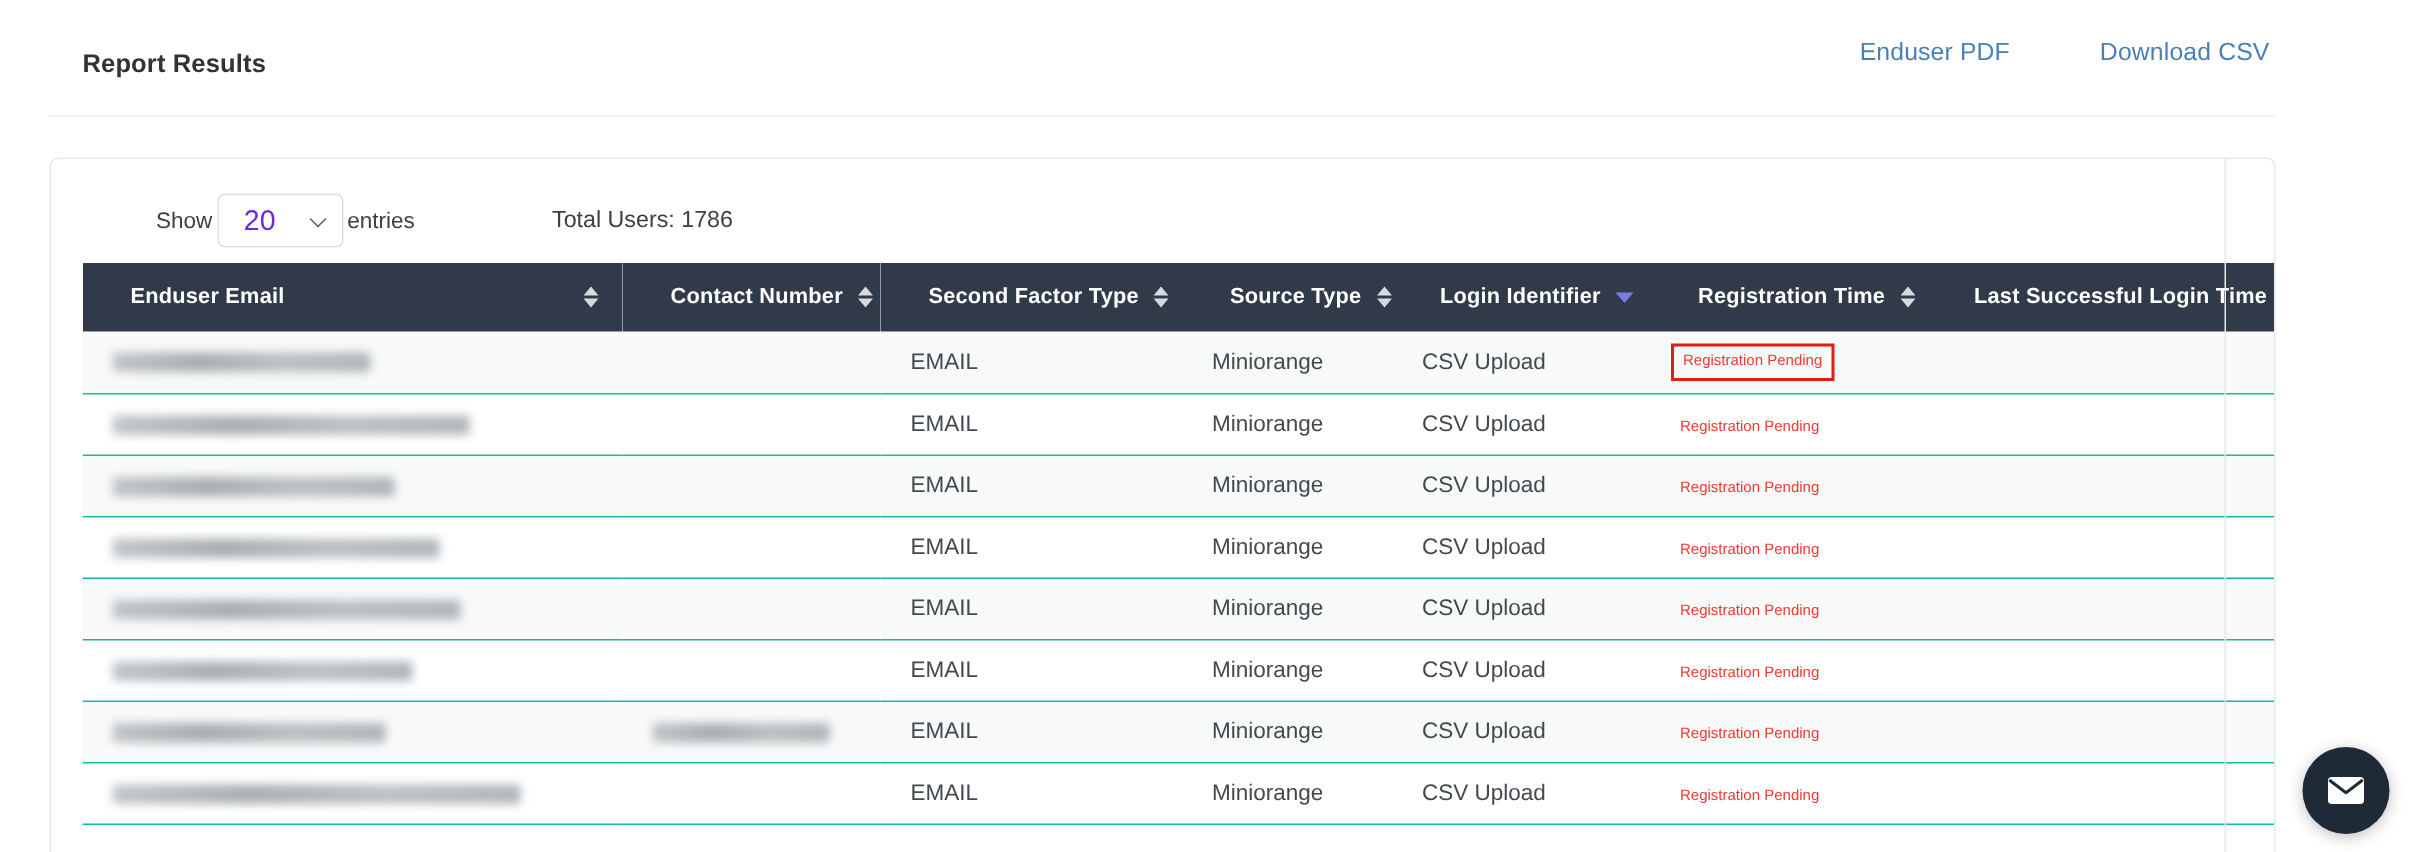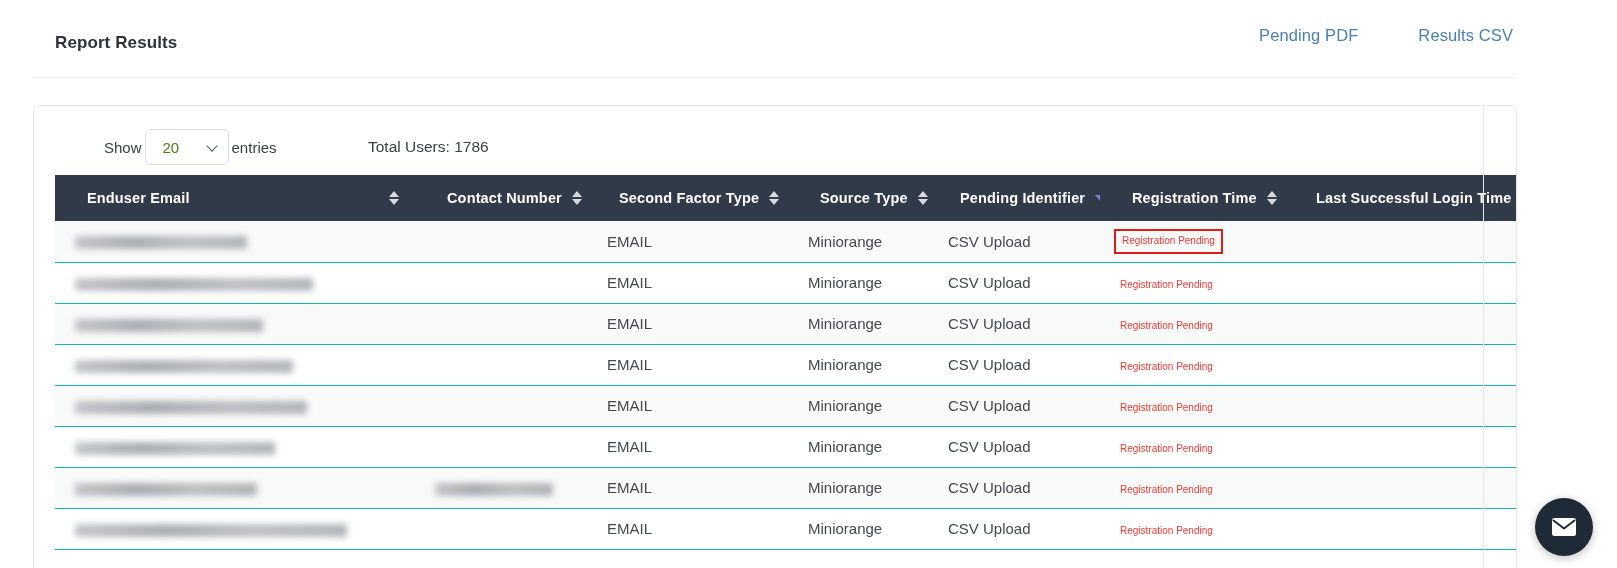--- a/index.html
+++ b/index.html
@@ -93,22 +93,22 @@
     width: 84px;
     height: 36px;
   }
   .entries-select {
     width: 84px;
     height: 36px;
     border: 1px solid #dcdfe2;
     border-radius: 5px;
     background: #fff;
     font-family: "Liberation Sans", sans-serif;
-    font-size: 15px;
-    color: #4d7c0f;
+    font-size: 19px;
+    color: #6d28d9;
     padding-left: 17px;
     box-sizing: border-box;
     -webkit-appearance: none;
     -moz-appearance: none;
     appearance: none;
     cursor: pointer;
   }
   .select-chevron {
     position: absolute;
     right: 12px;
@@ -277,22 +277,22 @@
   .chat-fab svg { display: block; }
 </style>
 </head>
 <body>
 
 <div id="page">
 
   <div class="page-header">
     <div class="page-title">Report Results</div>
     <div class="header-actions">
-      <a class="dl-link">Pending PDF</a>
-      <a class="dl-link">Results CSV</a>
+      <a class="dl-link">Enduser PDF</a>
+      <a class="dl-link">Download CSV</a>
     </div>
     <div class="header-rule"></div>
   </div>
 
   <div class="card">
 
     <div class="controls">
       <div class="length-ctl">
         <span>Show</span>
         <span class="select-wrap">
@@ -348,21 +348,21 @@
                 <div class="th-inner">
                   <span>Source Type</span>
                   <span class="sort-ico">
                     <i class="up"></i>
                     <i class="down"></i>
                   </span>
                 </div>
               </th>
               <th>
                 <div class="th-inner">
-                  <span>Pending Identifier</span>
+                  <span>Login Identifier</span>
                   <span class="sort-ico active">
                     <i class="down"></i>
                   </span>
                 </div>
               </th>
               <th>
                 <div class="th-inner">
                   <span>Registration Time</span>
                   <span class="sort-ico">
                     <i class="up"></i>

